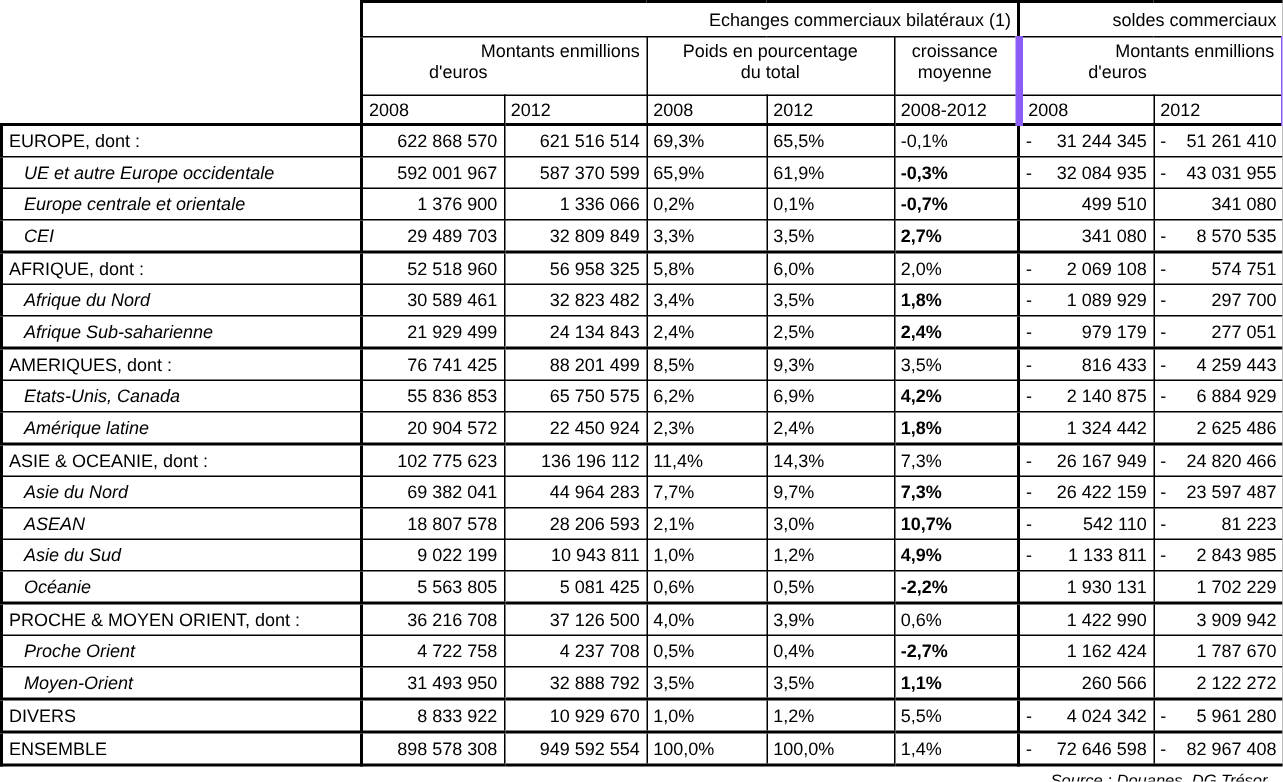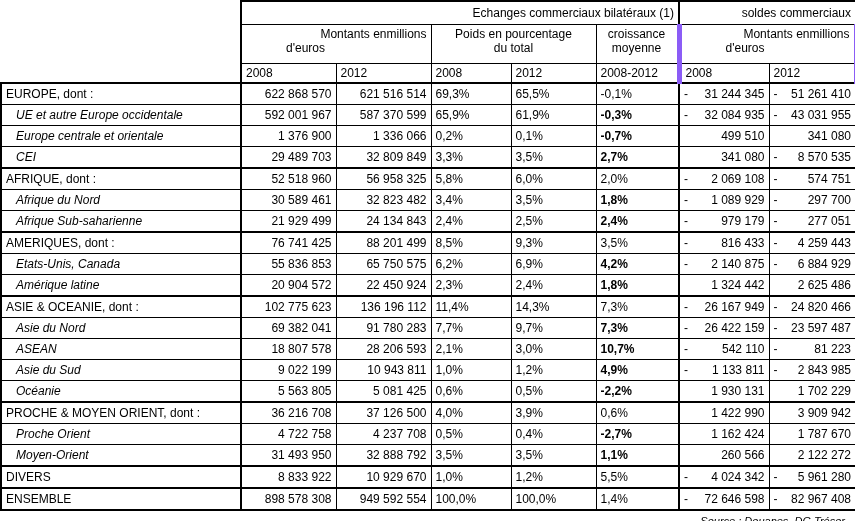--- a/index.html
+++ b/index.html
@@ -284,21 +284,21 @@
           <td class="c-s2012">
             <div class="acct">
               <span>-</span>
               <span>24 820 466</span>
             </div>
           </td>
         </tr>
         <tr class="sub">
           <td class="label-cell">Asie du Nord</td>
           <td class="c-m2008">69 382 041</td>
-          <td class="c-m2012">91 780 283</td>
+          <td class="c-m2012">44 964 283</td>
           <td class="c-p2008">7,7%</td>
           <td class="c-p2012">9,7%</td>
           <td class="c-growth">7,3%</td>
           <td class="c-s2008">
             <div class="acct">
               <span>-</span>
               <span>26 422 159</span>
             </div>
           </td>
           <td class="c-s2012">

